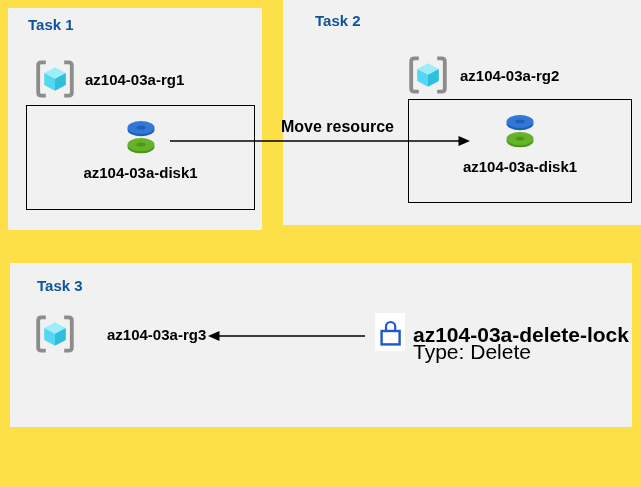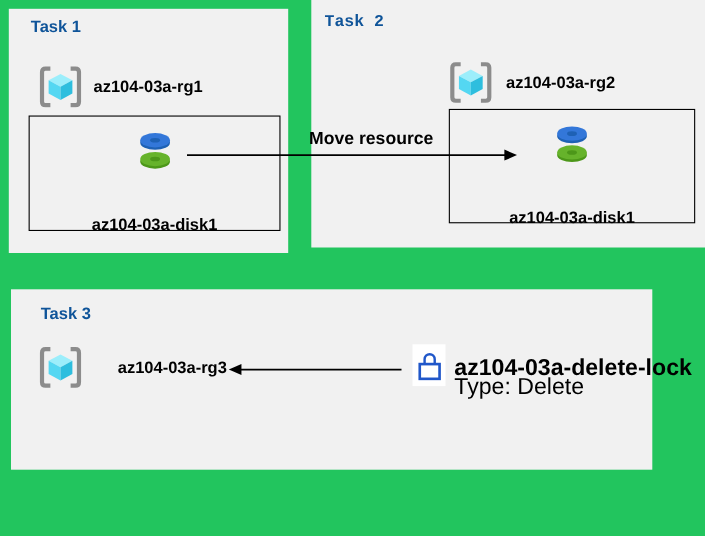--- a/index.html
+++ b/index.html
@@ -1,19 +1,19 @@
 <!DOCTYPE html>
 <html><head>
 <meta charset="utf-8">
 <style>
   html,body{margin:0;padding:0;background:#ffffff;}
   .canvas{
     position:relative;
     width:641px;height:487px;
-    background:#22c55e;
+    background:#fde047;
     font-family:"Liberation Sans",sans-serif;
     color:#000;
     overflow:hidden;
   }
   .panel{
     position:absolute;
     background:#f1f1f1;
   }
   .panel-title{
     position:absolute;
@@ -34,21 +34,20 @@
     font-weight:bold;
     white-space:nowrap;
   }
   .resource-box{
     position:absolute;
     border:1.5px solid #000;
     box-sizing:border-box;
     display:flex;
     flex-direction:column;
     align-items:center;
-    gap:32px;
   }
   .disk-icon{margin-top:14px;line-height:0;}
   .disk-label{
     margin-top:10px;
     font-size:15px;
     font-weight:bold;
     white-space:nowrap;
   }
   .rg-icon{line-height:0;}
   .arrows{
@@ -118,21 +117,21 @@
           <ellipse cx="19" cy="9.7" rx="13.5" ry="6.5" fill="#1e61b4"></ellipse>
           <ellipse cx="19" cy="7.5" rx="13.5" ry="6.5" fill="#3377d9"></ellipse>
           <ellipse cx="19" cy="7.5" rx="4.5" ry="2.1" fill="#1e61b4"></ellipse>
         </svg>
       </span>
       <span class="disk-label">az104-03a-disk1</span>
     </div>
   </section>
 
   <section class="panel" style="left:283px;top:0px;width:358px;height:225px;">
-    <h2 class="panel-title" style="left:12px;top:13px;margin:0;font-family:Liberation Mono, monospace;">Task 2</h2>
+    <h2 class="panel-title" style="left:32px;top:13px;margin:0;">Task 2</h2>
 
     <div class="rg-row" style="left:125px;top:56px;gap:12px;">
       <span class="rg-icon">
         <svg width="40" height="38" viewBox="0 0 20 19">
           <path d="M5.4,1.2 H3.2 Q1.6,1.2 1.6,2.8 V16.2 Q1.6,17.8 3.2,17.8 H5.4" fill="none" stroke="#8c8c8c" stroke-width="1.9"></path>
           <path d="M14.6,1.2 H16.8 Q18.4,1.2 18.4,2.8 V16.2 Q18.4,17.8 16.8,17.8 H14.6" fill="none" stroke="#8c8c8c" stroke-width="1.9"></path>
           <polygon points="10,3.6 15.4,6.5 10,9.4 4.6,6.5" fill="#9ceefb"></polygon>
           <polygon points="4.6,6.5 10,9.4 10,15.4 4.6,12.5" fill="#54d7f2"></polygon>
           <polygon points="15.4,6.5 10,9.4 10,15.4 15.4,12.5" fill="#2ebede"></polygon>
         </svg>
@@ -148,21 +147,21 @@
           <ellipse cx="19" cy="24.6" rx="4.5" ry="2.1" fill="#4c9719"></ellipse>
           <ellipse cx="19" cy="9.7" rx="13.5" ry="6.5" fill="#1e61b4"></ellipse>
           <ellipse cx="19" cy="7.5" rx="13.5" ry="6.5" fill="#3377d9"></ellipse>
           <ellipse cx="19" cy="7.5" rx="4.5" ry="2.1" fill="#1e61b4"></ellipse>
         </svg>
       </span>
       <span class="disk-label">az104-03a-disk1</span>
     </div>
   </section>
 
-  <section class="panel" style="left:10px;top:263px;width:583px;height:164px;">
+  <section class="panel" style="left:10px;top:263px;width:583px;height:164px;padding-left:39px;">
     <h2 class="panel-title" style="left:27px;top:15px;margin:0;">Task 3</h2>
 
     <div class="rg-row" style="left:25px;top:52px;gap:32px;">
       <span class="rg-icon">
         <svg width="40" height="38" viewBox="0 0 20 19">
           <path d="M5.4,1.2 H3.2 Q1.6,1.2 1.6,2.8 V16.2 Q1.6,17.8 3.2,17.8 H5.4" fill="none" stroke="#8c8c8c" stroke-width="1.9"></path>
           <path d="M14.6,1.2 H16.8 Q18.4,1.2 18.4,2.8 V16.2 Q18.4,17.8 16.8,17.8 H14.6" fill="none" stroke="#8c8c8c" stroke-width="1.9"></path>
           <polygon points="10,3.6 15.4,6.5 10,9.4 4.6,6.5" fill="#9ceefb"></polygon>
           <polygon points="4.6,6.5 10,9.4 10,15.4 4.6,12.5" fill="#54d7f2"></polygon>
           <polygon points="15.4,6.5 10,9.4 10,15.4 15.4,12.5" fill="#2ebede"></polygon>

